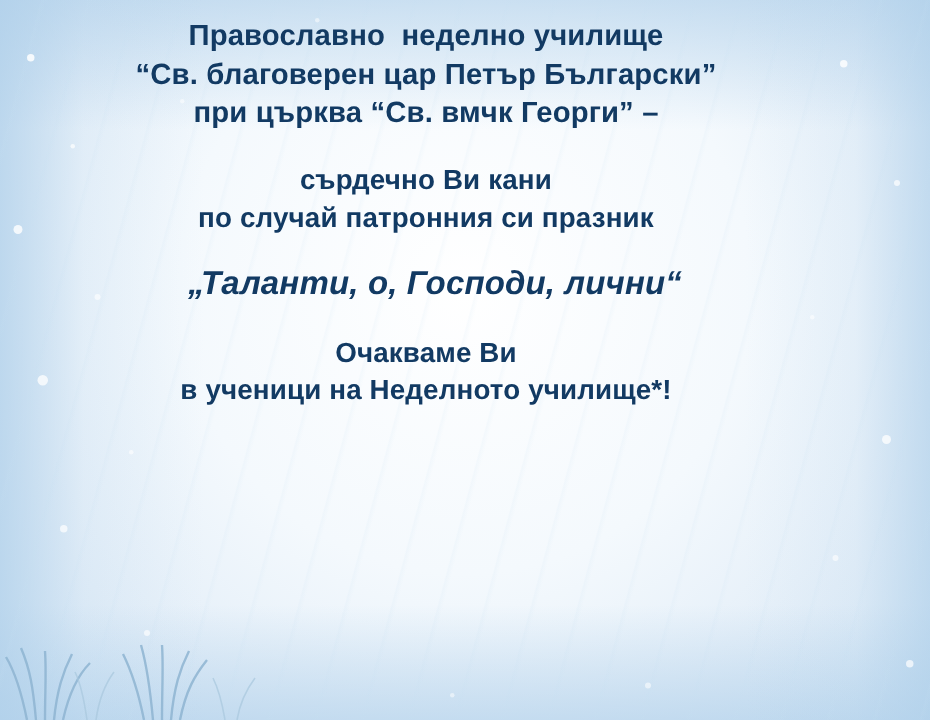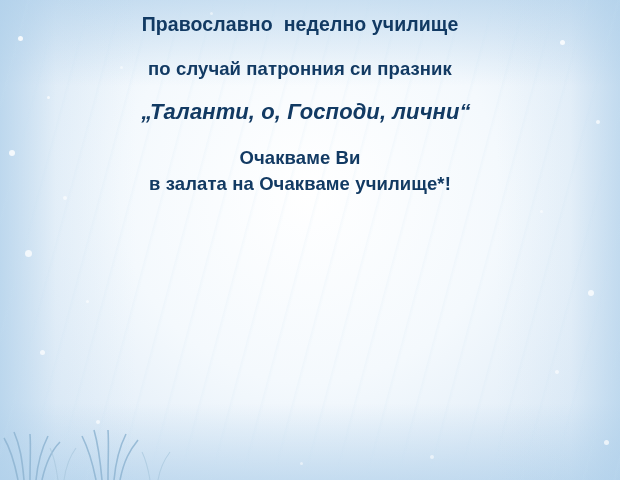--- a/index.html
+++ b/index.html
@@ -61,21 +61,21 @@
     position: absolute;
     left: 0;
     bottom: 0;
     width: 190px;
     height: 90px;
     pointer-events: none;
   }
 
   .text-block {
     position: absolute;
-    left: 16px;
+    left: 0;
     top: 0;
     width: 568px;
     text-align: center;
     color: #123a63;
     padding-top: 12px;
     box-sizing: border-box;
   }
 
   .line {
     font-size: 19px;
@@ -148,31 +148,34 @@
     <g stroke="#a9c8de" stroke-width="1.1" fill="none" opacity="0.7">
       <path d="M58,90 C56,76 54,66 50,58"></path>
       <path d="M64,90 C66,76 70,66 76,58"></path>
       <path d="M150,90 C148,78 146,70 142,62"></path>
       <path d="M158,90 C160,78 164,70 170,62"></path>
     </g>
   </svg>
 
   <div class="text-block">
     <div class="line head">Православно  неделно училище</div>
+    <div class="line head">“Св. благоверен цар Петър Български”</div>
+    <div class="line head">при църква “Св. вмчк Георги” –</div>
 
     <div class="spacer-md"></div>
 
+    <div class="line body">сърдечно Ви кани</div>
     <div class="line body">по случай патронния си празник</div>
 
     <div class="spacer-lg"></div>
 
     <div class="line title">„Таланти, о, Господи, лични“</div>
 
     <div class="spacer-md"></div>
 
     <div class="line body">Очакваме Ви</div>
-    <div class="line body">в залата на Очакваме училище*!</div>
+    <div class="line body">в ученици на Неделното училище*!</div>
 
     <div class="spacer-md"></div>
 
   </div>
 
 </div>
 
 </body></html>

